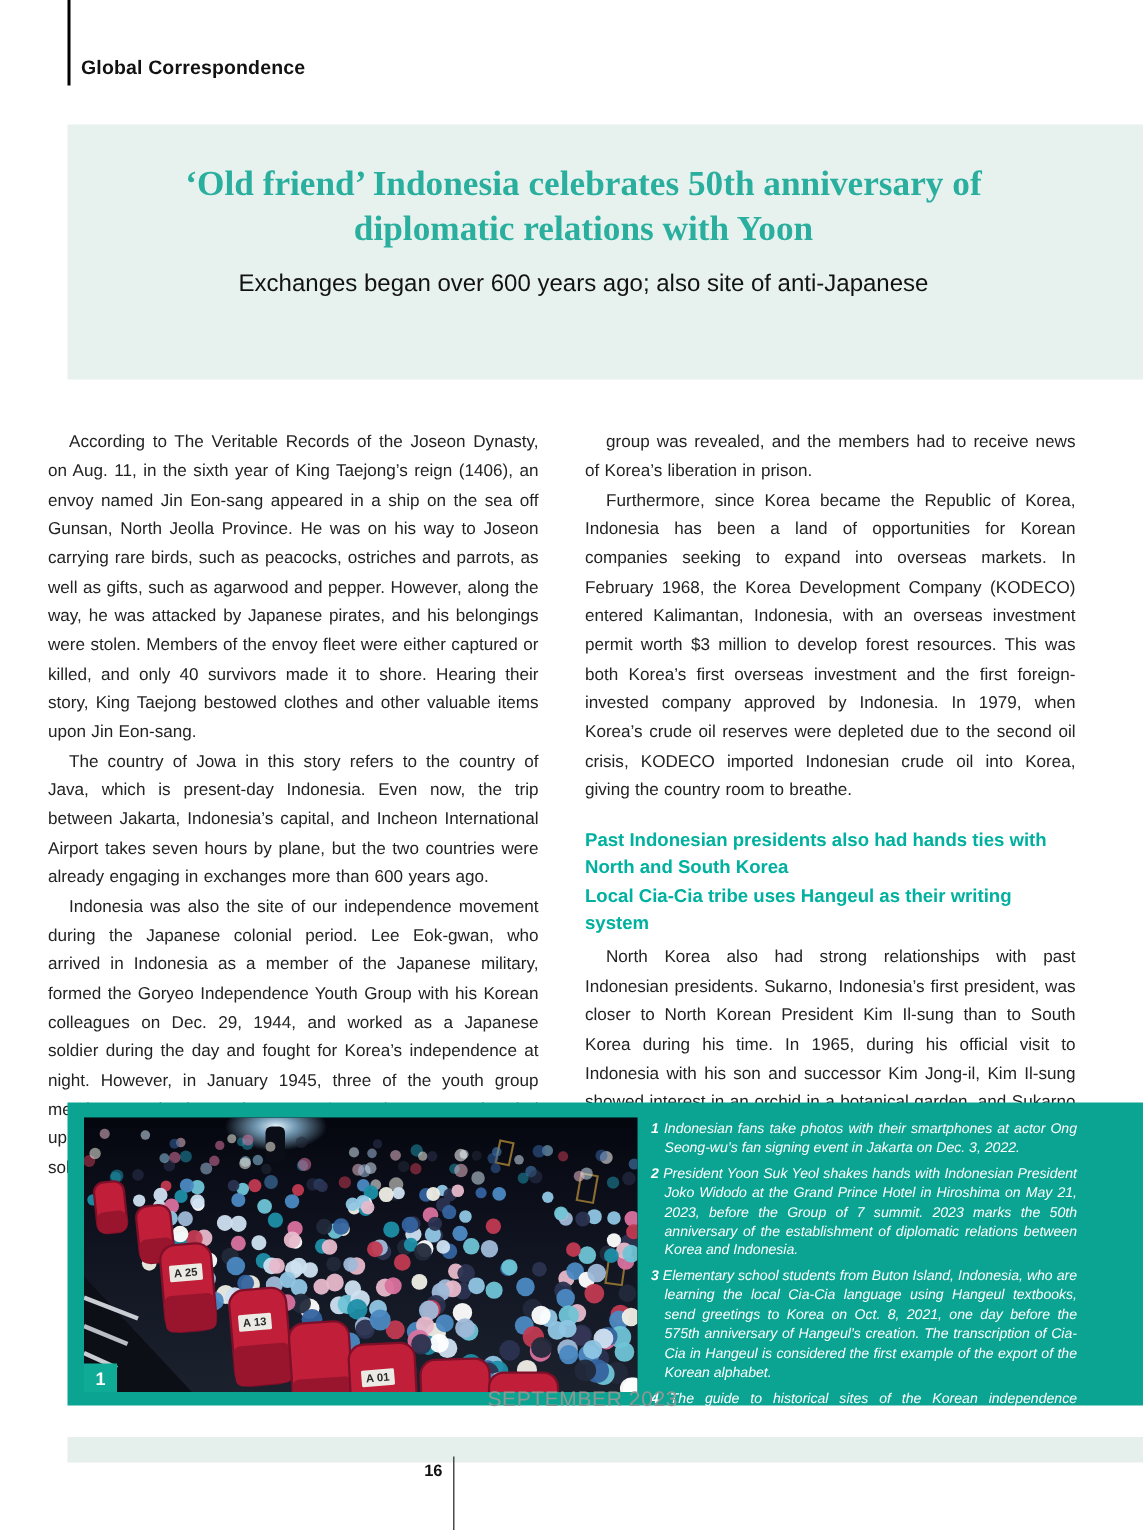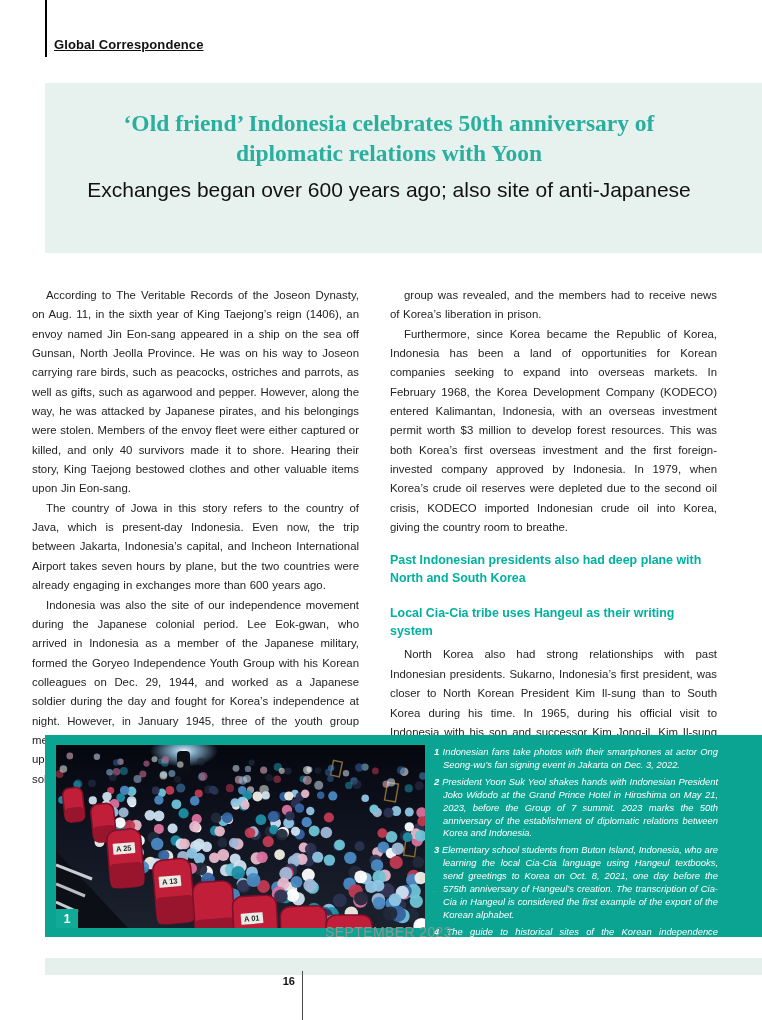--- a/index.html
+++ b/index.html
@@ -1,38 +1,38 @@
 <!DOCTYPE html>
 <html><head>
 <meta charset="utf-8">
 <style>
   html,body{margin:0;padding:0;background:#fff;}
   .page{position:relative;width:762px;height:1020px;background:#ffffff;overflow:hidden;
         font-family:"Liberation Sans",sans-serif;}
 
   
   .kicker-rule{position:absolute;left:45px;top:0;width:2px;height:57px;background:#000;}
-  .kicker{position:absolute;left:54px;top:37px;font-size:13px;font-weight:bold;color:#111;letter-spacing:0.1px;text-decoration:underline;}
+  .kicker{position:absolute;left:54px;top:37px;font-size:13px;font-weight:bold;color:#111;letter-spacing:0.1px;}
 
   
   .banner{position:absolute;left:45px;top:83px;width:717px;height:170px;background:#e7f2ef;
           box-sizing:border-box;padding:25px 45px 0 16px;text-align:center;}
   .banner-title{margin:0;font-family:"Liberation Serif",serif;font-weight:bold;
                 font-size:23.5px;line-height:30px;color:#2aaf9e;}
-  .banner-subtitle{margin:11px 0 0 0;font-weight:normal;font-size:21px;line-height:22px;color:#121212;}
+  .banner-subtitle{margin:11px 0 0 0;font-weight:normal;font-size:16px;line-height:22px;color:#121212;}
   .tl{display:block;}
 
   
   .col{position:absolute;top:286px;width:327px;}
   .col-left{left:32px;}
   .col-right{left:390px;}
   .body-p{margin:0;font-size:11.4px;line-height:19.35px;text-align:justify;text-indent:14px;
           color:#232323;word-spacing:0.4px;}
   .subhead{margin:15px 0 0 0;font-size:12.4px;line-height:17.5px;font-weight:bold;color:#00b19f;text-align:left;}
-  .subhead + .subhead{margin-top:18px;margin-bottom:5px;}
+  .subhead + .subhead{margin-top:2px;margin-bottom:5px;}
 
   
   .photo-box{position:absolute;left:45px;top:735px;width:717px;height:202px;background:#0ba492;}
   .photo{position:absolute;left:11px;top:10px;width:369px;height:183px;margin:0;overflow:hidden;background:#0a0d16;}
   .photo svg{position:absolute;left:0;top:0;}
   .seat-label{position:absolute;background:#eceae4;color:#2a2a2a;font-size:7.5px;font-weight:bold;
               padding:1px 3px;border-radius:1px;transform:rotate(-5deg);line-height:9px;}
   .seat-label.s1{left:57px;top:98px;}
   .seat-label.s2{left:103px;top:131px;}
   .seat-label.s3{left:185px;top:168px;}
@@ -69,21 +69,21 @@
 
   <main>
     <div class="col col-left">
       <p class="body-p">According to The Veritable Records of the Joseon Dynasty, on Aug. 11, in the sixth year of King Taejong’s reign (1406), an envoy named Jin Eon-sang appeared in a ship on the sea off Gunsan, North Jeolla Province. He was on his way to Joseon carrying rare birds, such as peacocks, ostriches and parrots, as well as gifts, such as agarwood and pepper. However, along the way, he was attacked by Japanese pirates, and his belongings were stolen. Members of the envoy fleet were either captured or killed, and only 40 survivors made it to shore. Hearing their story, King Taejong bestowed clothes and other valuable items upon Jin Eon-sang.</p>
       <p class="body-p">The country of Jowa in this story refers to the country of Java, which is present-day Indonesia. Even now, the trip between Jakarta, Indonesia’s capital, and Incheon International Airport takes seven hours by plane, but the two countries were already engaging in exchanges more than 600 years ago.</p>
       <p class="body-p">Indonesia was also the site of our independence movement during the Japanese colonial period. Lee Eok-gwan, who arrived in Indonesia as a member of the Japanese military, formed the Goryeo Independence Youth Group with his Korean colleagues on Dec. 29, 1944, and worked as a Japanese soldier during the day and fought for Korea’s independence at night. However, in January 1945, three of the youth group members received an order to transfer to Singapore and ended up refusing to do so by rising up and killing 12 Japanese soldiers and civilian employees. Due to this incident, the</p>
     </div>
     <div class="col col-right">
       <p class="body-p">group was revealed, and the members had to receive news of Korea’s liberation in prison.</p>
       <p class="body-p">Furthermore, since Korea became the Republic of Korea, Indonesia has been a land of opportunities for Korean companies seeking to expand into overseas markets. In February 1968, the Korea Development Company (KODECO) entered Kalimantan, Indonesia, with an overseas investment permit worth $3 million to develop forest resources. This was both Korea’s first overseas investment and the first foreign-invested company approved by Indonesia. In 1979, when Korea’s crude oil reserves were depleted due to the second oil crisis, KODECO imported Indonesian crude oil into Korea, giving the country room to breathe.</p>
-      <h3 class="subhead">Past Indonesian presidents also had deep plane with North and South Korea</h3>
+      <h3 class="subhead">Past Indonesian presidents also had hands ties with North and South Korea</h3>
       <h3 class="subhead">Local Cia-Cia tribe uses Hangeul as their writing system</h3>
       <p class="body-p">North Korea also had strong relationships with past Indonesian presidents. Sukarno, Indonesia’s first president, was closer to North Korean President Kim Il-sung than to South Korea during his time. In 1965, during his official visit to Indonesia with his son and successor Kim Jong-il, Kim Il-sung showed interest in an orchid in a botanical garden, and Sukarno named it the “Kim Il-sung flower” and gifted it to him. This flower, bred by an Indonesian botanist, even carries Kim’s name in its botanical name: Dendrobium Kimilsungia.</p>
     </div>
   </main>
 
   <section class="photo-box">
     <figure class="photo">
       <svg width="369" height="183" viewBox="0 0 369 183">
         <defs>
           <linearGradient id="bg" x1="0" y1="0" x2="0" y2="1">

